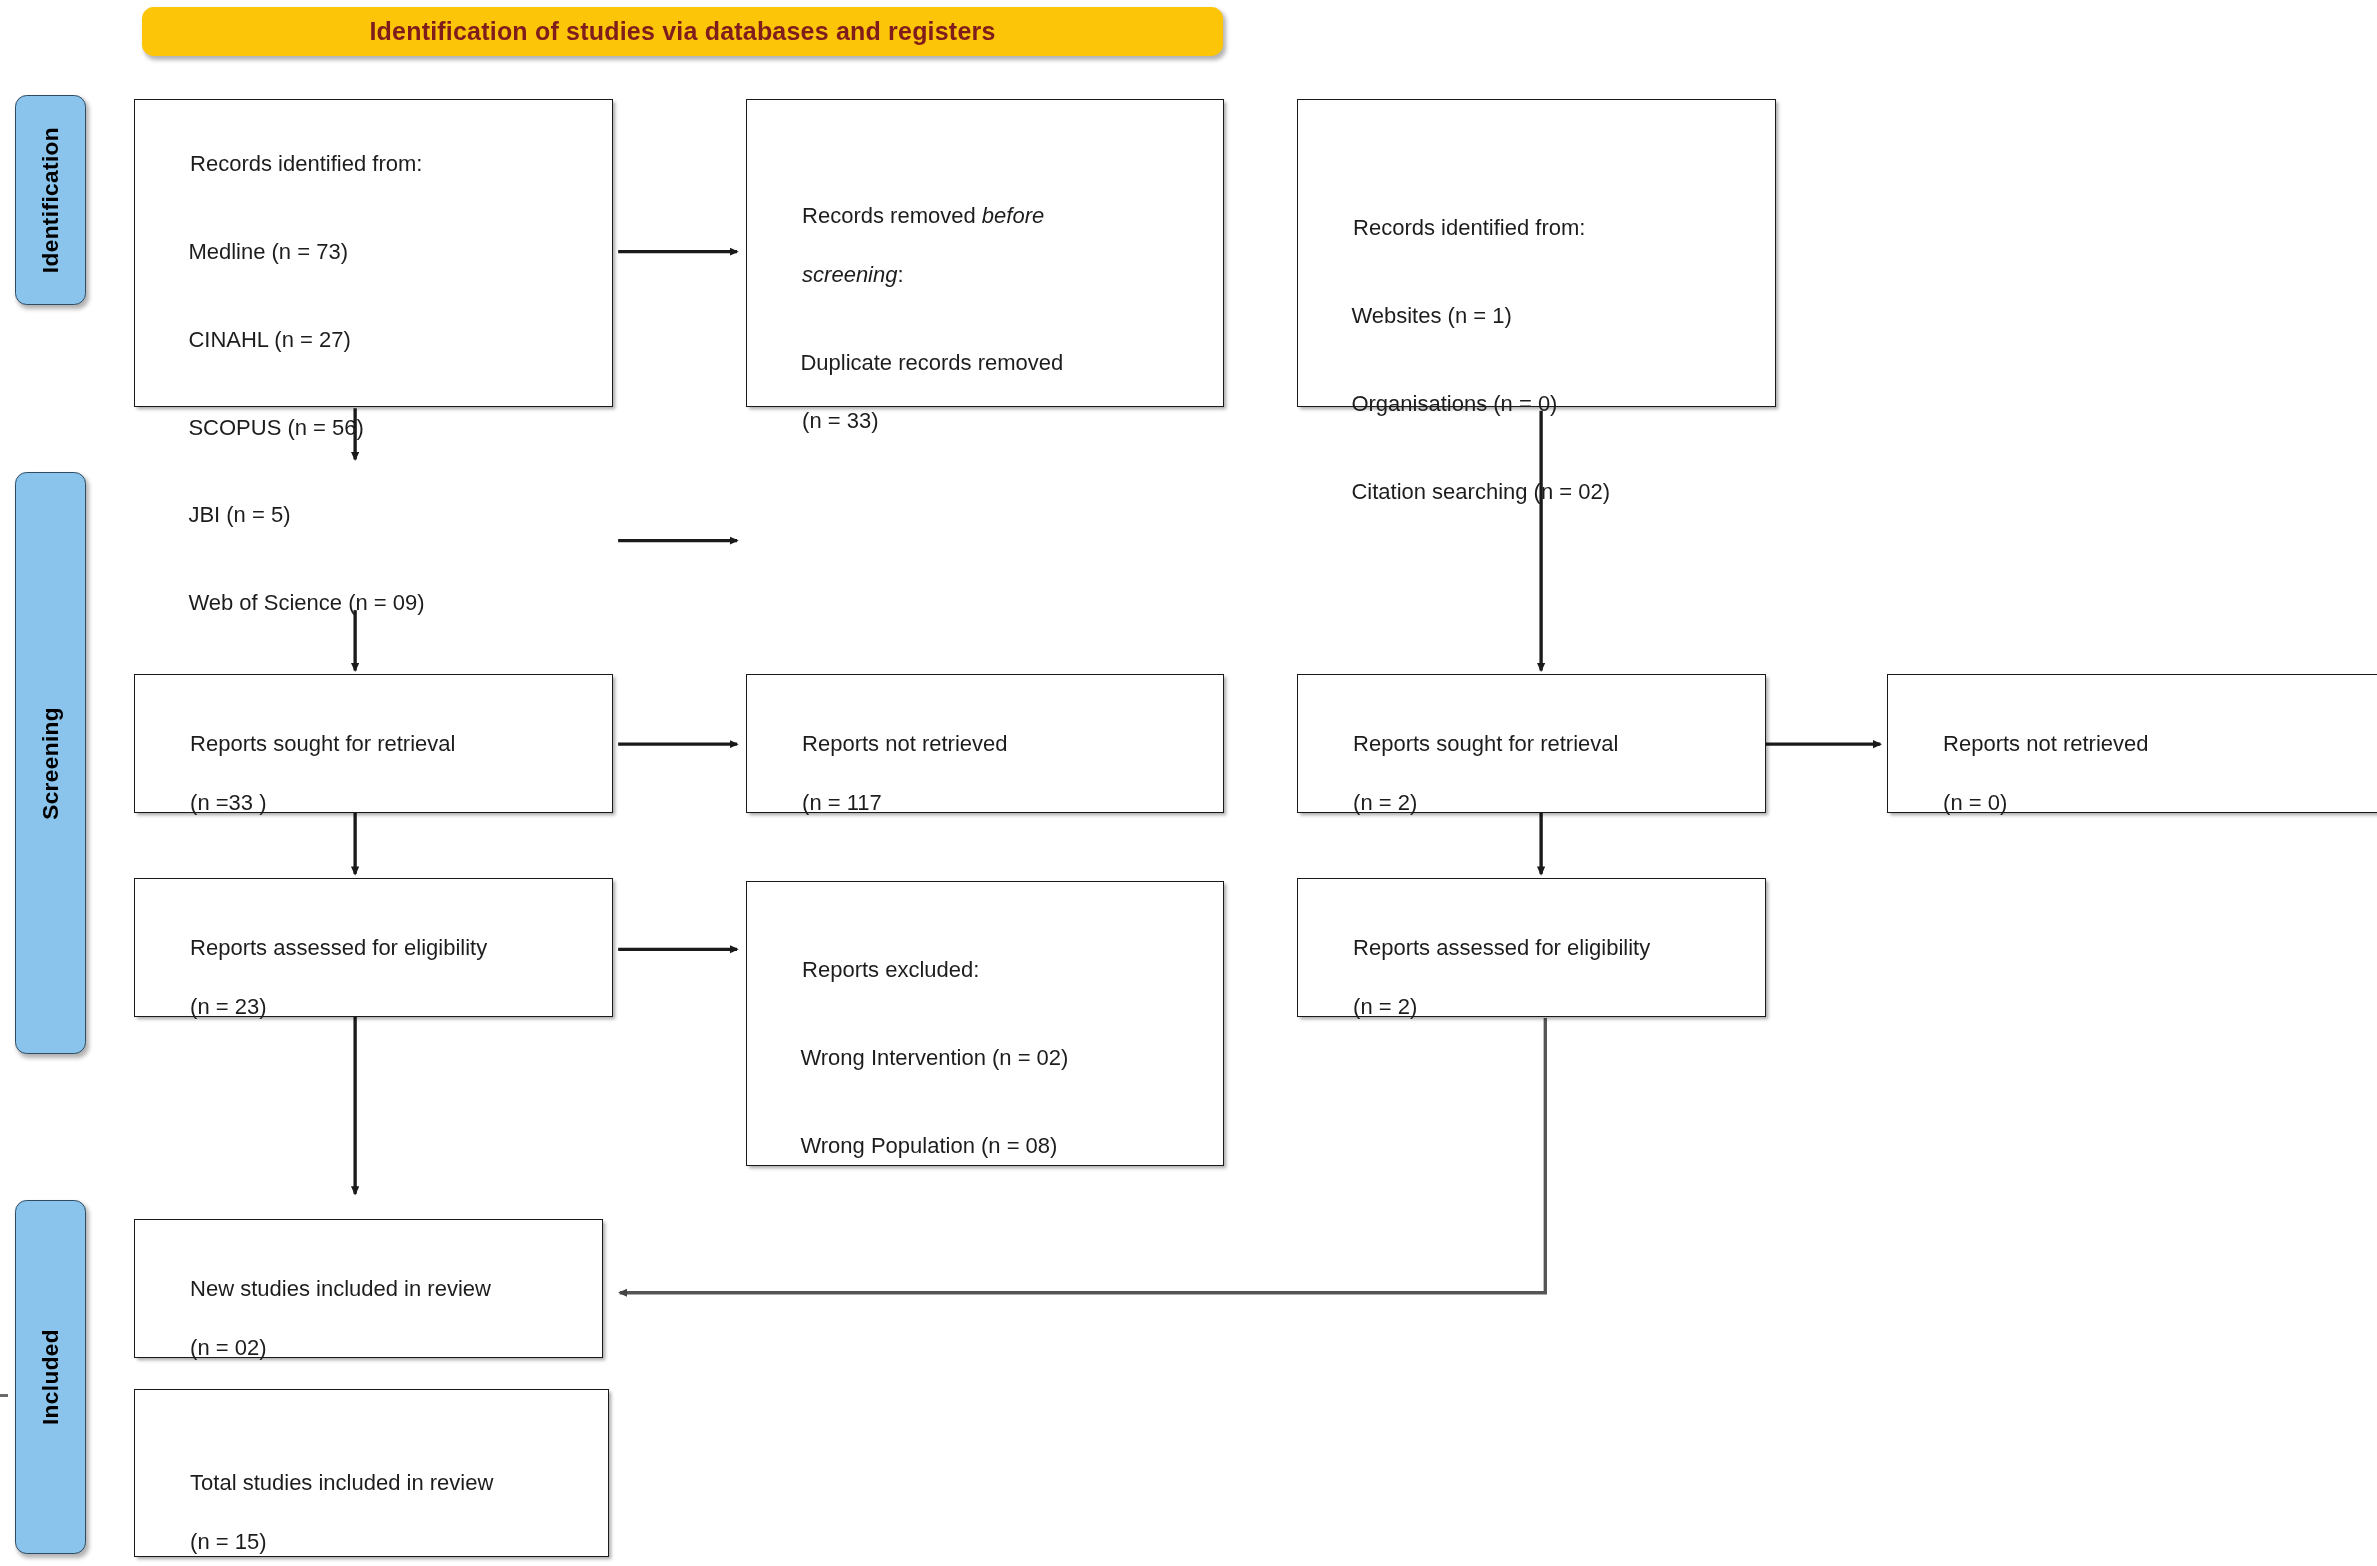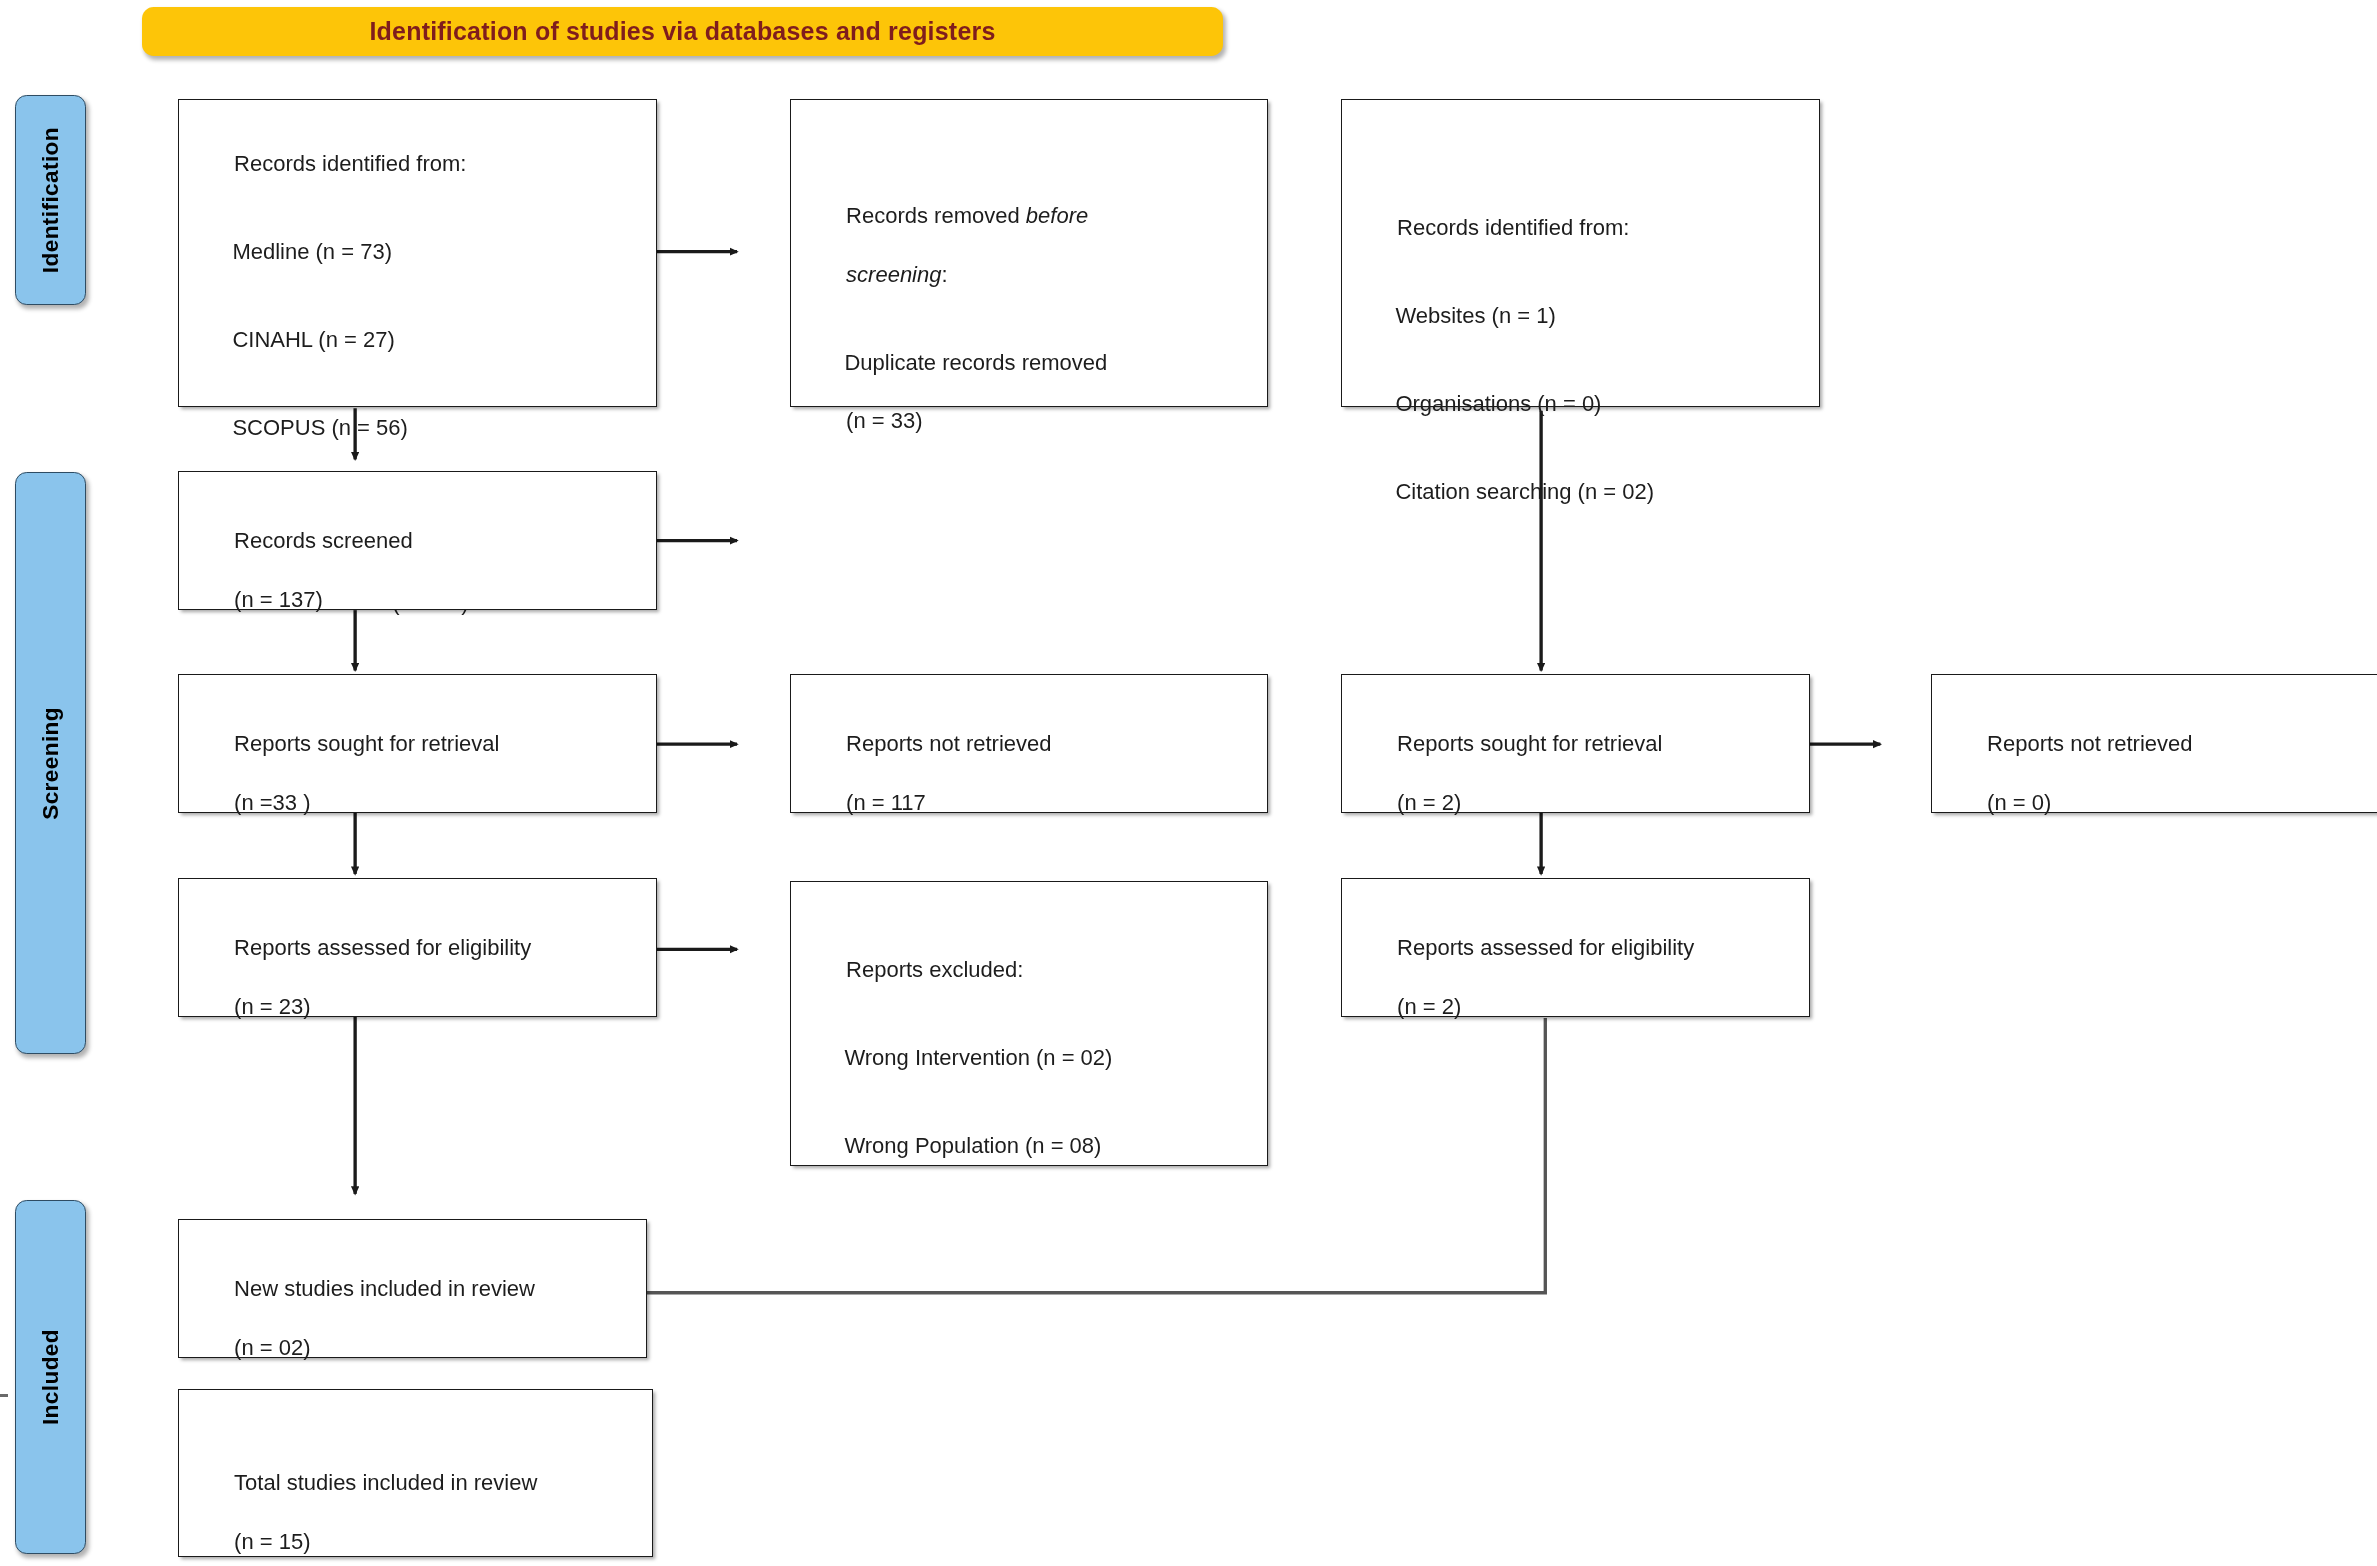--- a/index.html
+++ b/index.html
@@ -56,21 +56,20 @@
   }
 
   
   .flow-box {
     position: absolute;
     background: #ffffff;
     border: 1.7px solid #1a1a1a;
     box-shadow: 2.5px 3.4px 3.4px rgba(0,0,0,0.35);
     box-sizing: border-box;
     padding: 16px;
-    margin-left: 44px;
   }
   .flow-box .box-text {
     position: absolute;
     left: 18.4px;
     right: 8.4px;
     font-size: 22px;
     line-height: 1.33;
     color: #1d1d1d;
     white-space: pre-wrap;
   }
@@ -169,26 +168,20 @@
 
   <div class="flow-box" style="left:746px; top:99px; width:478px; height:308px;">
     <div class="box-text" style="top:72px;">
       <span>Records removed </span><span class="ital">before</span><br>
       <span class="ital">screening</span><span>:</span><br>
       <span class="indent-line">Duplicate records removed</span>
       <span>(n = 33)</span>
     </div>
   </div>
 
-  <div class="flow-box" style="left:134px; top:471px; width:479px; height:139px;">
-    <div class="box-text" style="top:25px;">
-      <span>Records screened</span><br>
-      <span>(n = 137)</span>
-    </div>
-  </div>
 
 
   <div class="flow-box" style="left:134px; top:674px; width:479px; height:139px;">
     <div class="box-text" style="top:25px;">
       <span>Reports sought for retrieval</span><br>
       <span>(n =33 )</span>
     </div>
   </div>
 
   <div class="flow-box" style="left:746px; top:674px; width:478px; height:139px;">

